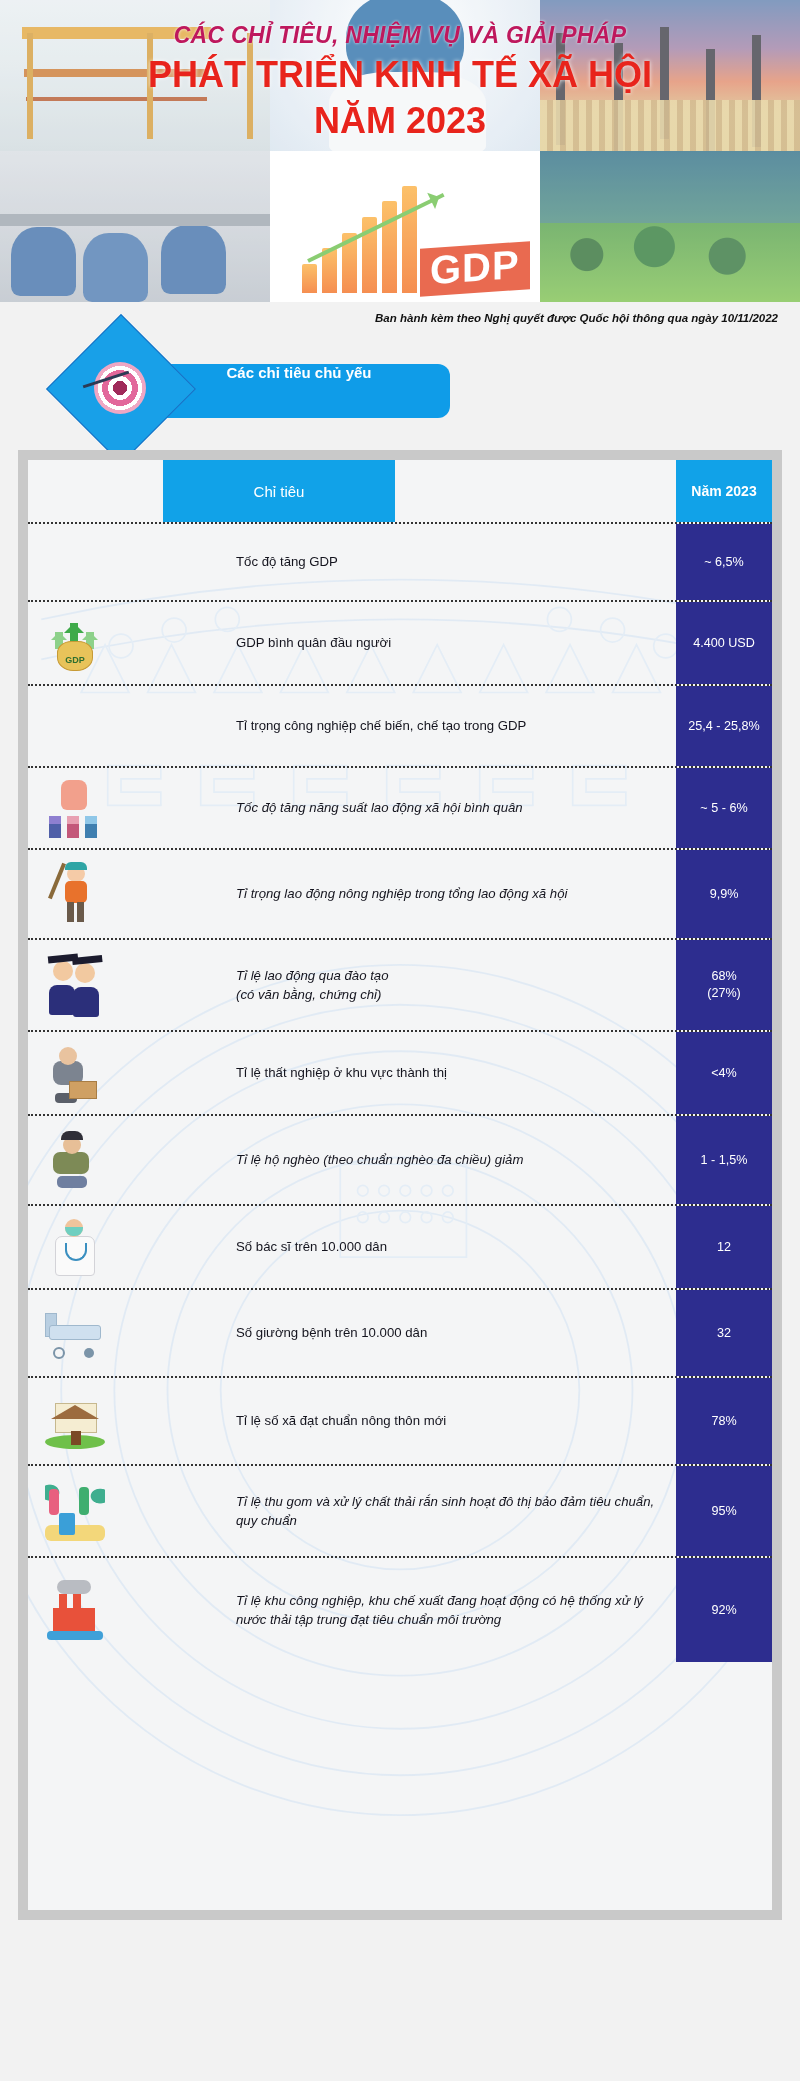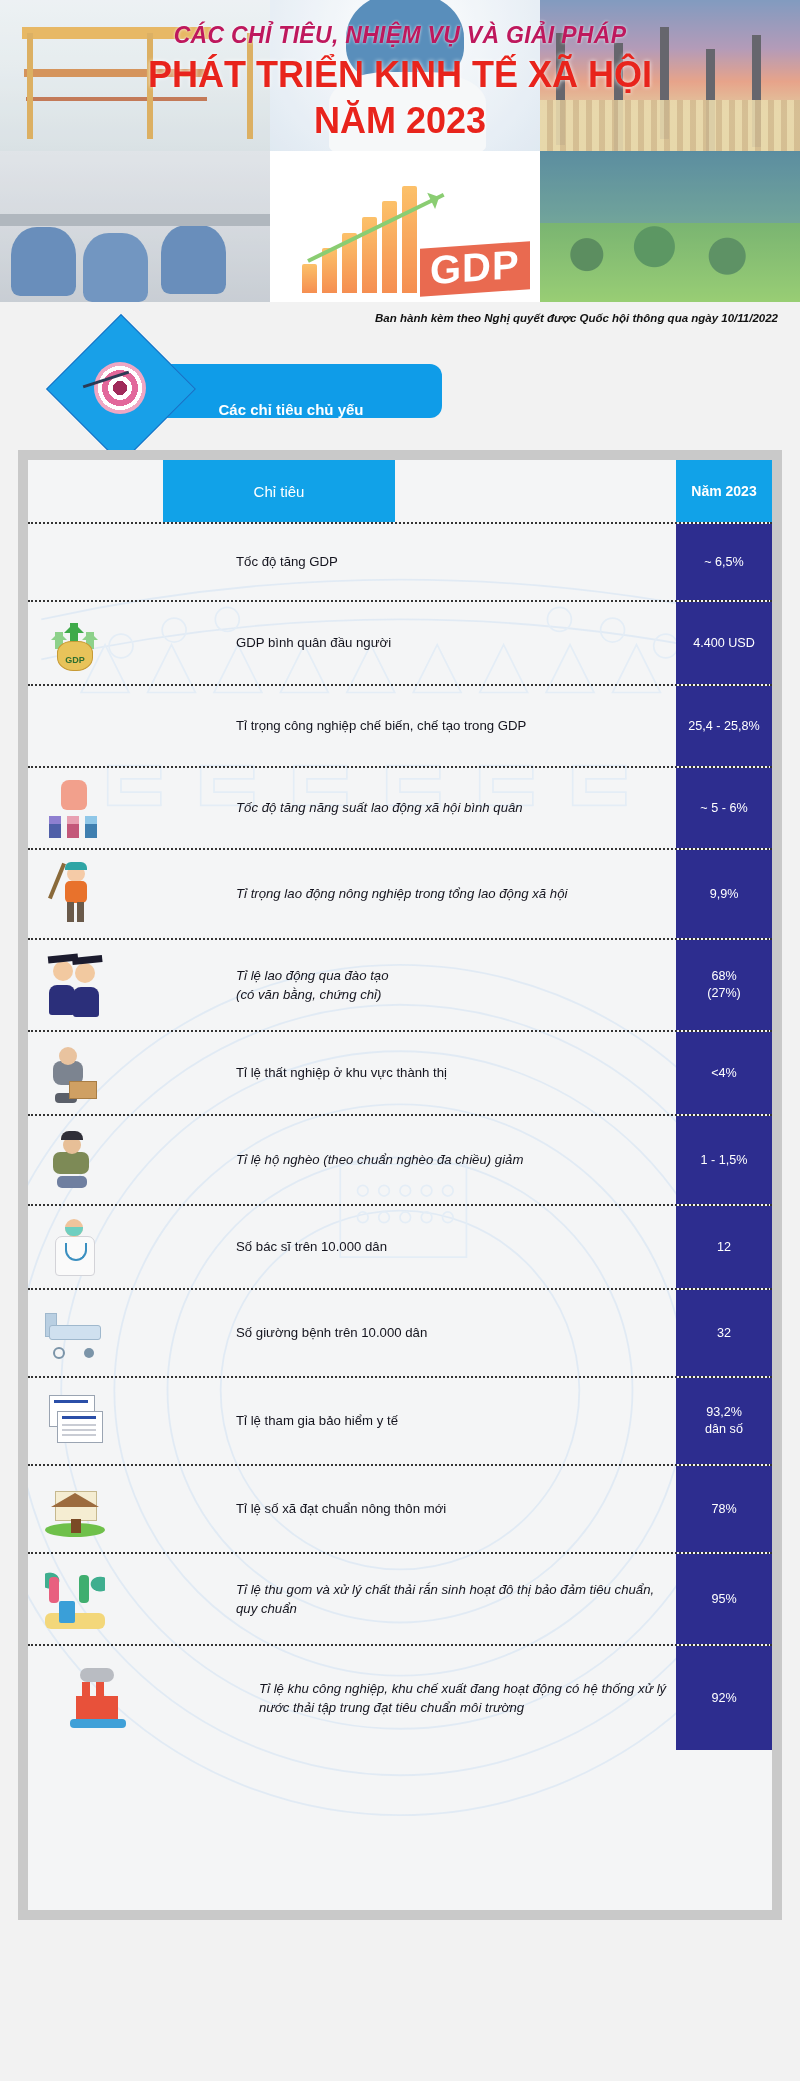--- a/index.html
+++ b/index.html
@@ -82,23 +82,23 @@
 
   
   .caption{
     text-align:right;padding:10px 22px 0 12px;
     font-style:italic;font-weight:bold;font-size:11.5px;color:#111;
   }
 
   
   .banner-wrap{position:relative;height:118px;margin-top:8px;}
   .banner-bar{
-    position:absolute;left:140px;top:32px;width:302px;height:54px;
+    position:absolute;left:148px;top:32px;width:302px;height:54px;
     background:#0f9ce8;border-radius:0 12px 12px 0;
-    display:flex;align-items:flex-end;justify-content:center;
+    display:flex;align-items:flex-start;justify-content:center;
   }
   .banner-bar span{color:#fff;font-weight:bold;font-size:15px;}
   .diamond{
     position:absolute;left:68px;top:4px;width:104px;height:104px;
     background:#18a0e8;transform:rotate(45deg);
     border:1px solid #1a6fc4;
   }
   .diamond-art{
     position:absolute;left:68px;top:4px;width:104px;height:104px;
     display:flex;align-items:center;justify-content:center;
@@ -121,21 +121,21 @@
   }
   
   .wm{position:absolute;inset:0;opacity:.5;pointer-events:none;}
 
   .tbl{position:relative;width:100%;height:100%;}
   .row{
     position:relative;display:flex;align-items:stretch;
     border-bottom:2px dotted #333;
     box-sizing:border-box;
   }
-  .row:last-child{border-bottom:none;padding-left:23px;}
+  .row:last-child{border-bottom:none;}
   .c-icon{width:94px;flex:0 0 94px;display:flex;align-items:center;justify-content:center;}
   .c-label{flex:1 1 auto;display:flex;align-items:center;padding:0 14px 0 114px;
     font-size:13.2px;color:#14141e;line-height:1.45;}
   .c-val{width:96px;flex:0 0 96px;background:#2d2d8f;color:#fff;
     display:flex;align-items:center;justify-content:center;text-align:center;
     font-size:12.6px;line-height:1.35;}
 
   
   .hrow{border-bottom:2px dotted #333;display:flex;align-items:stretch;height:62px;}
   .hrow .h-blank{width:135px;flex:0 0 135px;}
@@ -459,31 +459,20 @@
           <div class="ico">
               <div class="bedhead"></div>
               <div class="bed"></div>
               <div class="wheel"></div>
             </div>
         </div>
         <div class="c-label">Số giường bệnh trên 10.000 dân</div>
         <div class="c-val">32</div>
       </div>
 
-      <div class="row" style="height:88px">
-        <div class="c-icon">
-          <div class="ico">
-              <div class="card1"></div>
-              <div class="card2"></div>
-            </div>
-        </div>
-        <div class="c-label">Tỉ lệ tham gia bảo hiểm y tế</div>
-        <div class="c-val" style="white-space:pre-line">93,2%
-dân số</div>
-      </div>
 
       <div class="row" style="height:88px">
         <div class="c-icon">
           <div class="ico">
               <div class="ground"></div>
               <div class="house"></div>
               <div class="roof"></div>
               <div class="door"></div>
             </div>
         </div>

